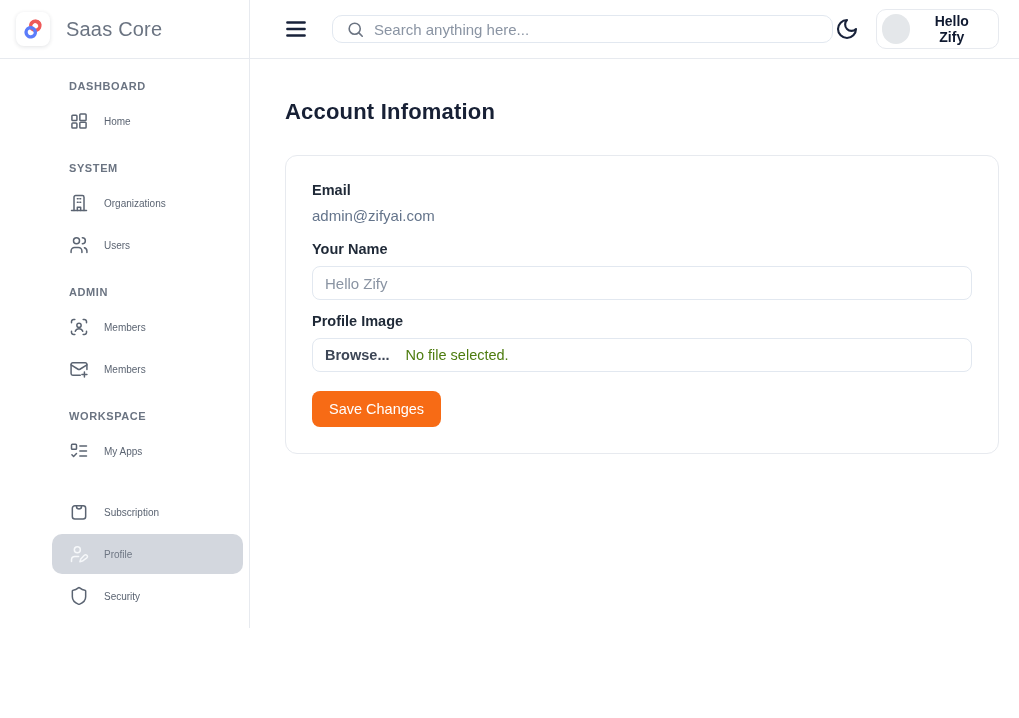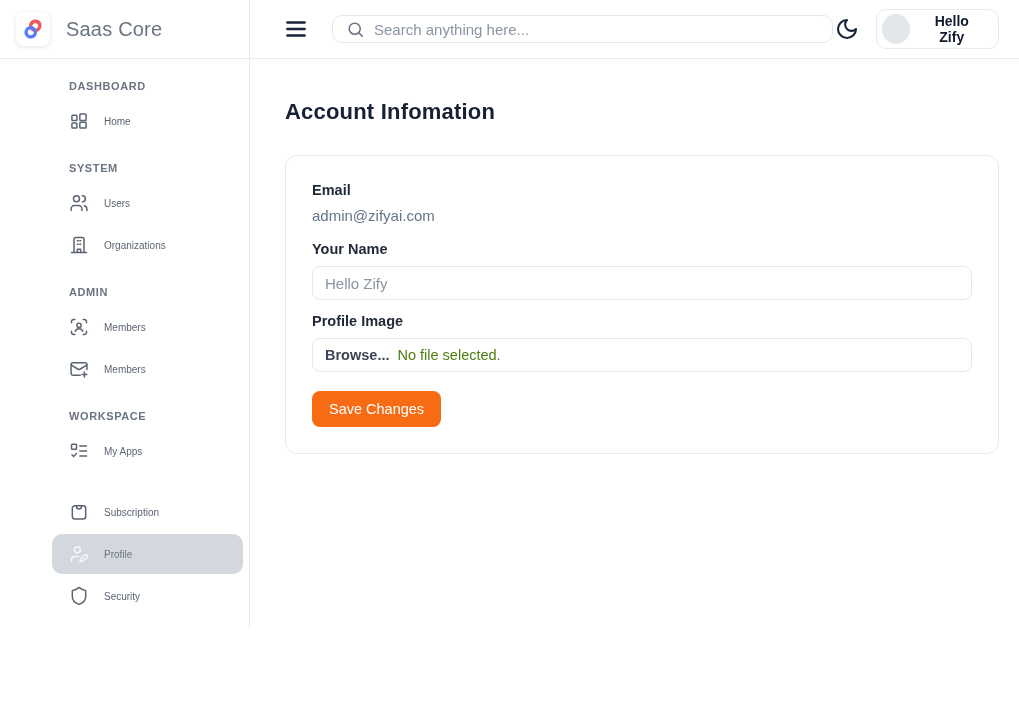--- a/index.html
+++ b/index.html
@@ -111,21 +111,21 @@
     width: 100%; height: 34px;
     border: 1px solid var(--input-border); border-radius: 8px;
     padding: 0 12px; margin-bottom: 13px;
     font: 15px "Liberation Sans", sans-serif; color: #1f2937; outline: none;
   }
   .text-input::placeholder { color: #8a94a3; }
   .file-input {
     width: 100%; height: 34px;
     border: 1px solid var(--input-border); border-radius: 8px;
     padding: 16px 12px; margin-bottom: 19px;
-    display: flex; align-items: center; gap: 8px;
+    display: flex; align-items: center; gap: 16px;
     background: #fff; cursor: pointer;
   }
   .file-browse { font-size: 14.5px; font-weight: 600; color: #3d4656; }
   .file-status { font-size: 14.5px; color: #4d7c0f; }
   .save-btn {
     border: none; border-radius: 8px;
     background: var(--accent); color: #fff;
     font: 500 14.5px "Liberation Sans", sans-serif;
     padding: 10px 17px; cursor: pointer;
   }
@@ -156,35 +156,35 @@
             <rect x="3.5" y="14.5" width="6" height="6" rx="1"></rect>
             <rect x="13" y="13.5" width="7.5" height="7" rx="1"></rect>
           </svg>
           <span>Home</span>
         </div>
       </div>
       <div class="side-section">
         <div class="section-label">SYSTEM</div>
         <div class="side-item">
           <svg viewBox="0 0 24 24" fill="none" stroke="currentColor" stroke-width="1.8" stroke-linecap="round" stroke-linejoin="round">
+            <path d="M6 21V5a2 2 0 0 1 2-2h8a2 2 0 0 1 2 2v16"></path>
+            <path d="M3 21h18"></path>
+            <path d="M10 7h1M13 7h1M10 11h1M13 11h1"></path>
+            <path d="M10 21v-4h4v4"></path>
+          </svg>
+          <span>Organizations</span>
+        </div>
+        <div class="side-item">
+          <svg viewBox="0 0 24 24" fill="none" stroke="currentColor" stroke-width="1.8" stroke-linecap="round" stroke-linejoin="round">
             <circle cx="9" cy="7" r="3.6"></circle>
             <path d="M15.5 21v-1.8a4.2 4.2 0 0 0-4.2-4.2H6.7a4.2 4.2 0 0 0-4.2 4.2V21"></path>
             <path d="M16 3.4a3.6 3.6 0 0 1 0 7.2"></path>
             <path d="M21.5 21v-1.8a4.2 4.2 0 0 0-3-4"></path>
           </svg>
           <span>Users</span>
-        </div>
-        <div class="side-item">
-          <svg viewBox="0 0 24 24" fill="none" stroke="currentColor" stroke-width="1.8" stroke-linecap="round" stroke-linejoin="round">
-            <path d="M6 21V5a2 2 0 0 1 2-2h8a2 2 0 0 1 2 2v16"></path>
-            <path d="M3 21h18"></path>
-            <path d="M10 7h1M13 7h1M10 11h1M13 11h1"></path>
-            <path d="M10 21v-4h4v4"></path>
-          </svg>
-          <span>Organizations</span>
         </div>
       </div>
       <div class="side-section">
         <div class="section-label">ADMIN</div>
         <div class="side-item">
           <svg viewBox="0 0 24 24" fill="none" stroke="currentColor" stroke-width="1.8" stroke-linecap="round" stroke-linejoin="round">
             <path d="M3 7V5.5A2.5 2.5 0 0 1 5.5 3H7"></path>
             <path d="M17 3h1.5A2.5 2.5 0 0 1 21 5.5V7"></path>
             <path d="M21 17v1.5a2.5 2.5 0 0 1-2.5 2.5H17"></path>
             <path d="M7 21H5.5A2.5 2.5 0 0 1 3 18.5V17"></path>

